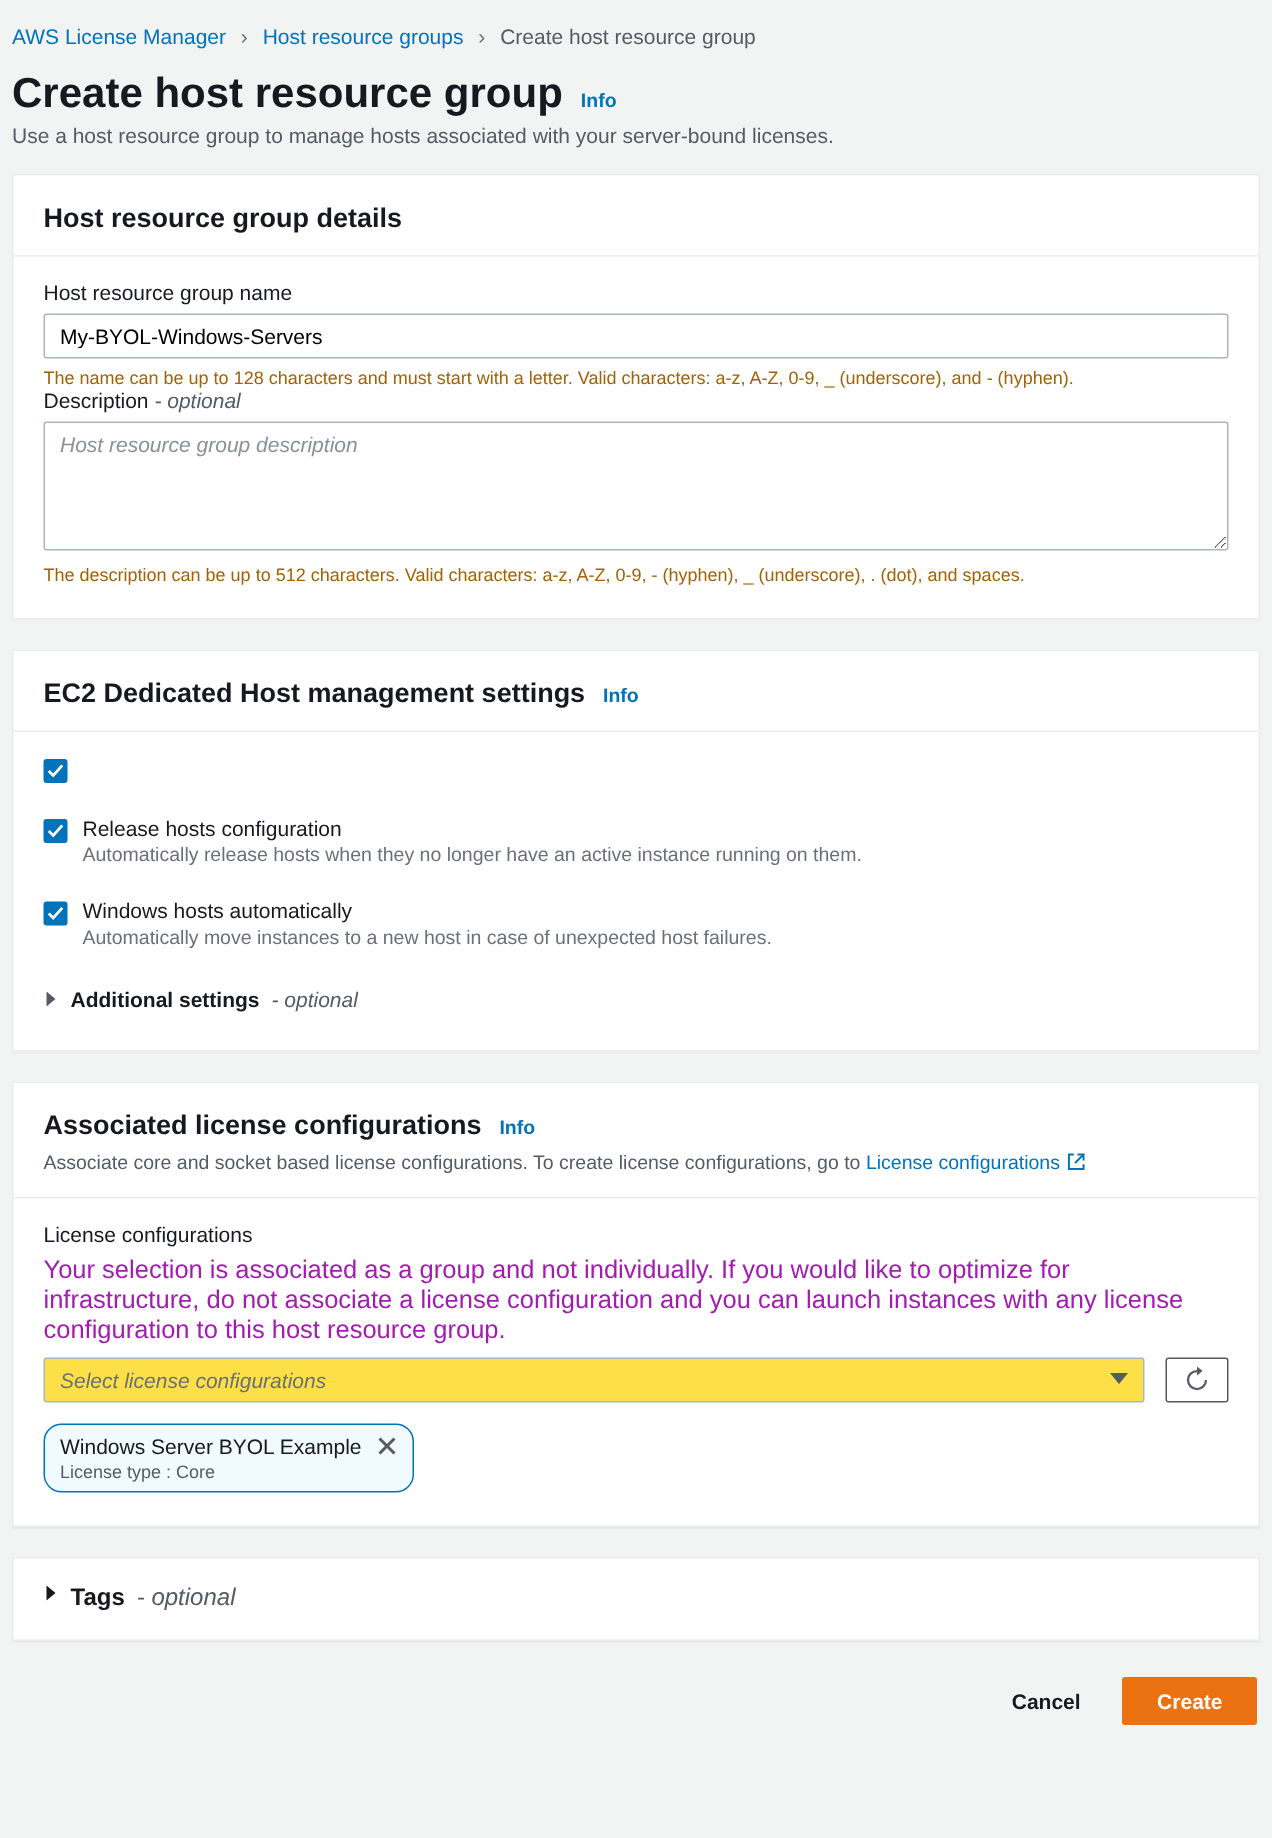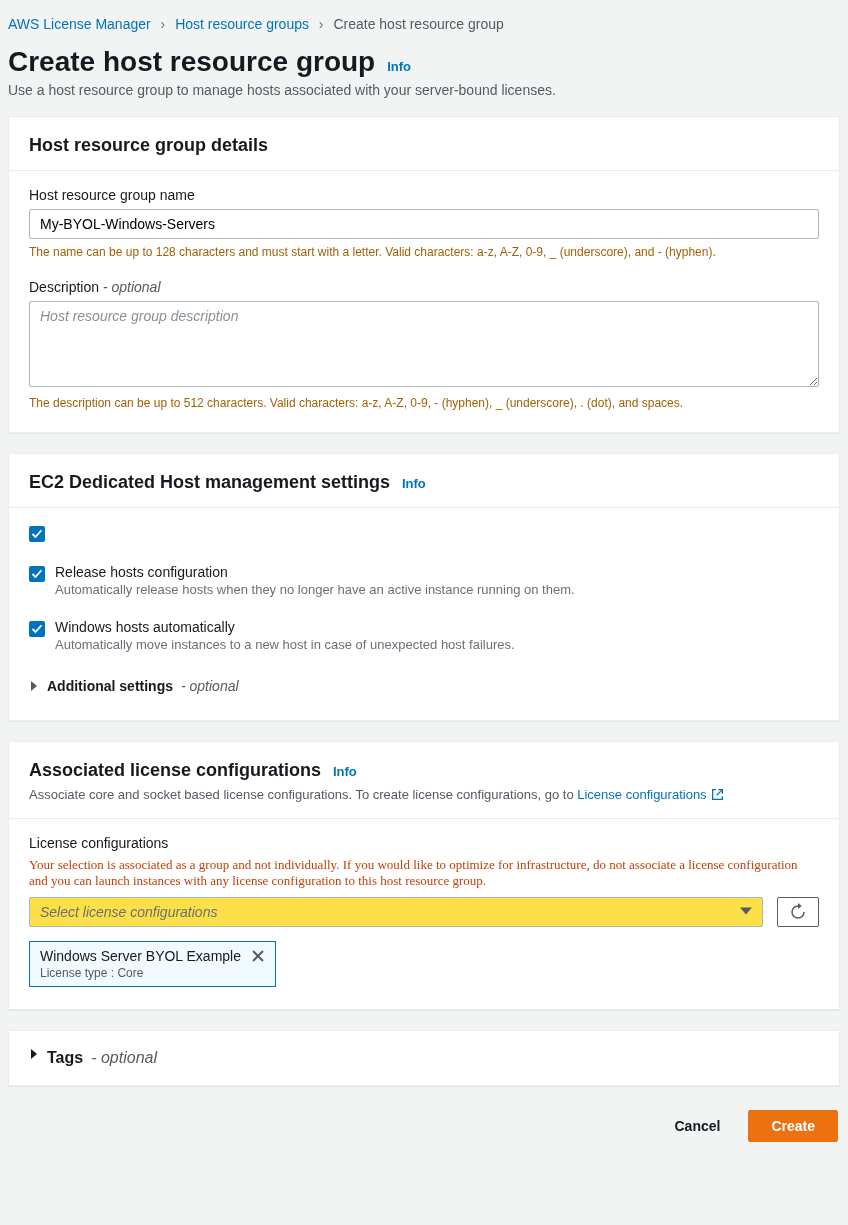--- a/index.html
+++ b/index.html
@@ -42,21 +42,21 @@
     width: 100%;
     border: 1px solid #aab7b8;
     border-radius: 2px;
     padding: 6px 10px;
     font-size: 14px;
     font-family: inherit;
   }
   .text-input::placeholder { color: #879196; font-style: italic; }
   textarea.text-input { height: 86px; resize: vertical; }
   .hint { font-size: 12px; color: #a16207; margin-top: 6px; }
-  .mt20 { margin-top: 20px; }
+  .mt20 { }
   .check-row { display: flex; align-items: flex-start; gap: 10px; margin-bottom: 22px; }
   .checkbox {
     width: 16px; height: 16px; border-radius: 2px;
     background: #0073bb; color: #fff; flex-shrink: 0;
     display: flex; align-items: center; justify-content: center;
     margin-top: 2px; cursor: pointer;
   }
   .checkbox svg { width: 12px; height: 12px; }
   .check-row .label-block .lbl { font-weight: 400; font-size: 14px; }
   .check-row .label-block .desc { color: #687078; font-size: 13px; margin-top: 2px; }
@@ -92,38 +92,38 @@
     border: 1px solid #545b64;
     border-radius: 2px;
     background: #fff;
     display: flex; align-items: center; justify-content: center;
     cursor: pointer;
   }
   .token {
     display: inline-block;
     border: 1px solid #0073bb;
     background: #f1faff;
-    border-radius: 0;
+    border-radius: 12px;
     padding: 6px 10px;
     margin-top: 14px;
   }
   .token-top { display:flex; align-items:center; gap:10px;}
   .token-title { font-size: 14px; color:#16191f; }
   .token-close { cursor:pointer; color:#545b64; display:inline-flex;}
   .token-sub { font-size:12px; color:#545b64; margin-top:2px;}
   .footer-btns { display:flex; justify-content:flex-end; gap:10px; padding: 4px 2px 16px 2px;}
   .btn-cancel {
     background: transparent; border: none; color:#16191f;
     font-weight:700; font-size:14px; padding: 8px 18px; cursor:pointer;
   }
   .btn-primary {
     background: #ec7211; border: 1px solid #ec7211; color:#fff;
     font-weight:700; font-size:14px; padding: 7px 22px; cursor:pointer; border-radius:2px;
   }
-  .lc-hint { color:#c2410c; font-size:13px; margin-top:2px;font-family:Liberation Serif, serif; }
+  .lc-hint { color:#a21caf; font-size:17px; margin-top:2px; }
 </style>
 </head>
 <body>
 
 <div class="breadcrumb">
   <a href="#">AWS License Manager</a>
   <span class="sep">›</span>
   <a href="#">Host resource groups</a>
   <span class="sep">›</span>
   <span class="current">Create host resource group</span>

